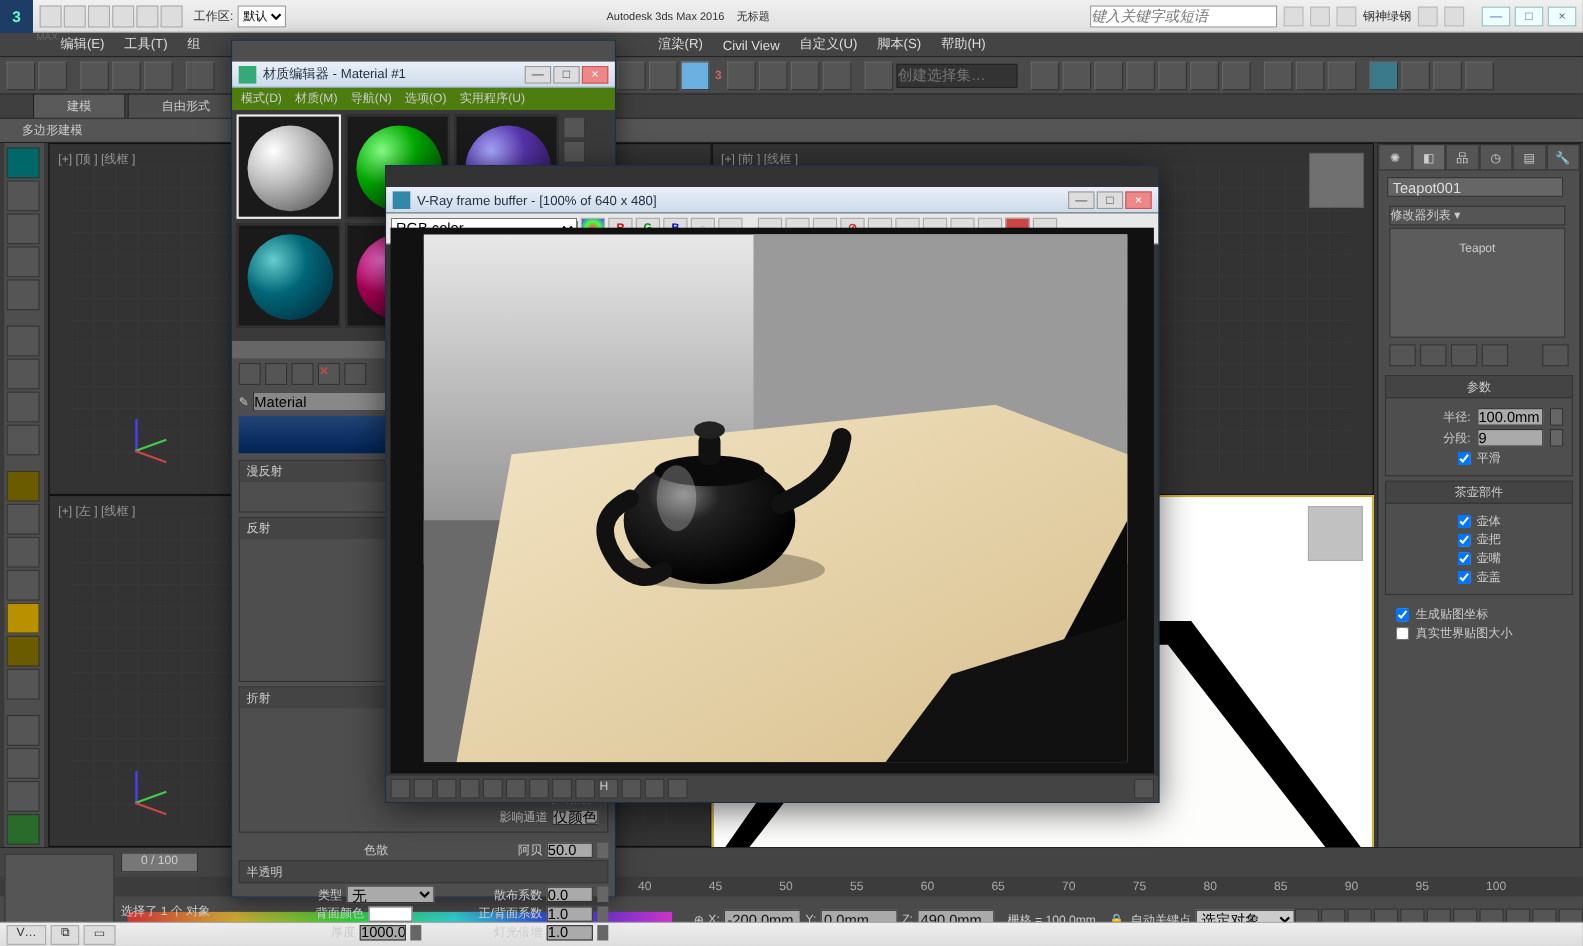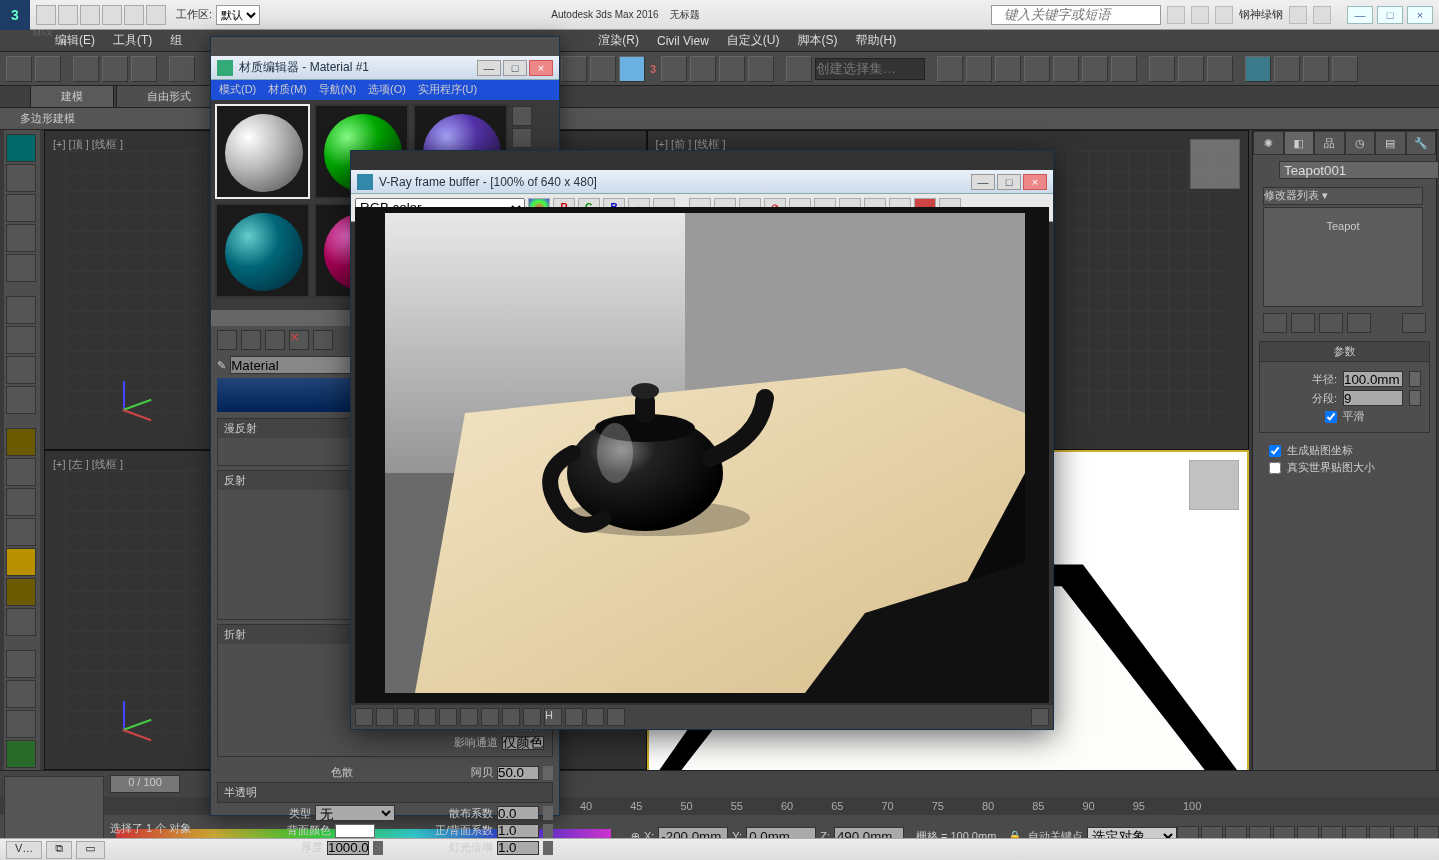--- a/index.html
+++ b/index.html
@@ -8,21 +8,21 @@
 
 .titlebar { height: 30px; background: linear-gradient(#f0f0f0,#e0e0e0); display: flex; align-items: center; border-bottom: 1px solid #999; }
 .titlebar .logo { width: 30px; height: 30px; background: #1d3d66; display:flex; align-items:center; justify-content:center;}
 .titlebar .logo::after { content:"3"; color:#6fc; font-weight:bold; font-size:14px;}
 .titlebar .qat { display:flex; gap:2px; padding:0 6px;}
 .titlebar .qat .ic { width:20px; height:20px; background:#ddd; border:1px solid #aaa;}
 .titlebar .ws-label { color:#333; padding:0 4px;}
 .titlebar select { font-size:11px; height:20px; background:#fff; border:1px solid #999;}
 .titlebar .title-center { flex:1; text-align:center; color:#333; font-size:10px;}
 .titlebar .title-right { display:flex; align-items:center; gap:6px; padding-right:6px; color:#333;}
-.titlebar .search { width:170px; height:20px; background:#fff; border:1px solid #999; color:#a16207; font-style:italic; padding:0 12px;}
+.titlebar .search { width:170px; height:20px; background:#fff; border:1px solid #999; color:#a16207; font-style:italic; padding:0 0;}
 .titlebar .mini-ic { width:18px; height:18px; background:#ddd; border:1px solid #bbb;}
 .titlebar .winctl { display:flex; gap:4px; padding-left:10px;}
 .titlebar .winctl span{ width:26px; height:18px; border:1px solid #9bb; text-align:center; line-height:16px; color:#56a; background:#eff;}
 .sub-maxlabel { position:absolute; left:33px; top:28px; font-size:9px; color:#666;}
 
 
 .menubar { height: 22px; background: #444; display:flex; align-items:center; padding-left:55px; gap:18px; border-bottom:1px solid #222; font-size:12px;}
 .menubar span { color:#ddd; cursor:default;}
 
 
@@ -61,40 +61,40 @@
 .vp-label { position:absolute; left:8px; top:6px; color:#999; font-size:11px;}
 .vp .grid { position:absolute; inset:20px; background-image:linear-gradient(#444 1px,transparent 1px),linear-gradient(90deg,#444 1px,transparent 1px); background-size:20px 20px; opacity:0.3;}
 .vp.br .persp-svg { position:absolute; inset:0;}
 .viewcube { position:absolute; right:8px; top:8px; width:50px; height:50px; background:#999; border:1px solid #777; opacity:0.6;}
 
 
 .cmd-panel { position:absolute; right:2px; top:130px; width:185px; bottom:4px; background:#4e4e4e; border:1px solid #222;}
 .cmd-tabs { display:flex; height:24px; background:#444;}
 .cmd-tabs .ct{ flex:1; background:#555; border:1px solid #333; display:flex;align-items:center;justify-content:center;}
 .cmd-tabs .ct.active{ background:#666;}
-.cmd-panel input[type=text].obj-name { width:160px; margin:6px 26px; background:#666; border:1px solid #333; color:#ddd; height:18px; padding:0 4px;}
+.cmd-panel input[type=text].obj-name { width:160px; margin:6px 8px; background:#666; border:1px solid #333; color:#ddd; height:18px; padding:0 4px;}
 .cmd-panel .mod-sel { width:160px; margin:2px 10px; height:18px; background:#555; border:1px solid #333;}
 .cmd-panel .mod-list { width:160px; height:100px; margin:2px 10px; background:#5c5c5c; border:1px solid #333; padding:12px;}
 .cmd-panel .mini-row { display:flex; gap:4px; padding:4px 10px;}
 .cmd-panel .mini-row .mb{ width:24px; height:20px; background:#555; border:1px solid #333;}
 .cmd-panel .rollout { margin:4px 6px; border:1px solid #333;}
 .cmd-panel .rollout .rh { background:#444; text-align:center; padding:2px; border-bottom:1px solid #333;}
 .cmd-panel .rollout .rb { padding:6px 8px;}
 .cmd-panel .param-row { display:flex; align-items:center; justify-content:flex-end; gap:6px; margin:3px 0;}
 .cmd-panel .param-row input{ width:60px; height:16px; background:#aaa; border:1px solid #333;}
 .cmd-panel .spin { width:12px; height:16px; background:#666; border:1px solid #333;}
 .cmd-panel label.cb { display:flex; align-items:center; gap:6px; margin:2px 0; justify-content:center;}
 .cmd-panel label.cb.left { justify-content:flex-start; padding-left:6px;}
 .cmd-panel input[type=checkbox]{ width:12px; height:12px;}
 
 
 .bottom-area { position:absolute; left:0; right:0; bottom:0; height:90px; background:#4a4a4a; border-top:1px solid #222;}
 .time-slider { height:26px; background:#444; display:flex; align-items:center; padding-left:110px;}
 .time-slider .slider-btn { width:70px; height:18px; background:#777; border:1px solid #333; text-align:center;}
-.time-ruler { height:18px; background:#3c3c3c; display:flex; align-items:center; padding-left:580px; gap:38px; overflow:hidden; color:#aaa;}
+.time-ruler { height:18px; background:#3c3c3c; display:flex; align-items:center; padding-left:580px; gap:52px; overflow:hidden; color:#aaa;}
 .status { height:42px; display:flex; align-items:center;}
 .status .track { flex:1; height:14px; background:linear-gradient(90deg,#c33,#ca3,#3c3,#3cc,#33c,#c3c); margin:0 6px;}
 .status .field { width:70px; height:18px; background:#aaa; border:1px solid #333; margin:0 2px; color:#111; padding:0 2px;}
 .status .lbl { color:#ccc; padding:0 2px;}
 .status select { width:90px; height:18px; background:#ccc; border:1px solid #333;}
 .status .pc { display:flex; gap:2px;}
 .status .pc .pb{ width:22px; height:20px; background:#555; border:1px solid #333;}
 .status-prompt { position:absolute; left:110px; bottom:24px; color:#ccc;}
 .status-add { position:absolute; left:840px; bottom:4px; color:#ccc; display:flex; align-items:center; gap:4px;}
 .status-left-pane { position:absolute; left:4px; bottom:4px; width:100px; height:80px; background:#555; border:1px solid #333;}
@@ -104,21 +104,21 @@
 .taskbar .tb-btn { height:18px; padding:0 8px; background:#ddd; border:1px solid #aaa; color:#333; margin-right:4px;}
 
 
 .mat-editor { position:absolute; left:210px; top:36px; width:350px; height:780px; background:#4e4e4e; border:1px solid #183048; box-shadow:0 4px 20px rgba(0,0,0,0.5);}
 .win-title { height:24px; background:linear-gradient(#eaf0f8,#cddaea); display:flex; align-items:center; padding:0 6px; border-bottom:1px solid #8aa;margin-top:19px;}
 .win-title .ic { width:16px; height:16px; background:#3a7; margin-right:6px;}
 .win-title .txt { flex:1; color:#234; font-size:12px;}
 .win-title .wc { display:flex; gap:2px;}
 .win-title .wc span{ width:24px; height:16px; background:#ddd; border:1px solid #999; text-align:center; line-height:14px; color:#345;}
 .win-title .wc span.close{ background:#e88; border-color:#c55; color:#fff;}
-.mat-editor .me-menu { height:20px; background:#1d4ed8; display:flex; gap:12px; padding:2px 8px; color:#ccc;}
+.mat-editor .me-menu { height:20px; background:#4d7c0f; display:flex; gap:12px; padding:2px 8px; color:#ccc;}
 .mat-editor .slots { display:flex; padding:4px; gap:4px; background:#3a3a3a; height:210px;}
 .mat-editor .slots .col { display:flex; flex-direction:column; gap:4px;}
 .mat-editor .slot { width:95px; height:95px; background:#1a1a1a; border:2px solid #333; position:relative;}
 .mat-editor .slot.sel { border-color:#eee;}
 .mat-editor .slot .ball { position:absolute; left:8px; top:8px; width:78px; height:78px; border-radius:50%;}
 .ball.grey{ background:radial-gradient(circle at 30% 30%,#fff,#bbb 40%,#444);}
 .ball.green{ background:radial-gradient(circle at 30% 30%,#8f8,#0a0 40%,#030);}
 .ball.purple{ background:radial-gradient(circle at 30% 30%,#aaf,#53a 40%,#213);}
 .ball.teal{ background:radial-gradient(circle at 30% 30%,#6cc,#067 40%,#023);}
 .ball.pink{ background:radial-gradient(circle at 30% 30%,#f7d,#a05 40%,#302);}
@@ -345,20 +345,41 @@
           <input value="9" style="">
           <div class="spin"></div>
         </div>
       <label class="cb">
           <input type="checkbox" checked="" style="">
           <span>平滑</span>
         </label>
     </div>
   </div>
 
+  <div class="rollout">
+    <div class="rh">茶壶部件</div>
+    <div class="rb">
+      <label class="cb">
+          <input type="checkbox" checked="" style="">
+          <span>壶体</span>
+        </label>
+      <label class="cb">
+          <input type="checkbox" checked="" style="">
+          <span>壶把</span>
+        </label>
+      <label class="cb">
+          <input type="checkbox" checked="" style="">
+          <span>壶嘴</span>
+        </label>
+      <label class="cb">
+          <input type="checkbox" checked="" style="">
+          <span>壶盖</span>
+        </label>
+    </div>
+  </div>
 
   <div style="padding:4px 10px">
     <label class="cb left">
         <input type="checkbox" checked="" style="">
         <span>生成贴图坐标</span>
       </label>
     <label class="cb left">
         <input type="checkbox" style="">
         <span>真实世界贴图大小</span>
       </label>

